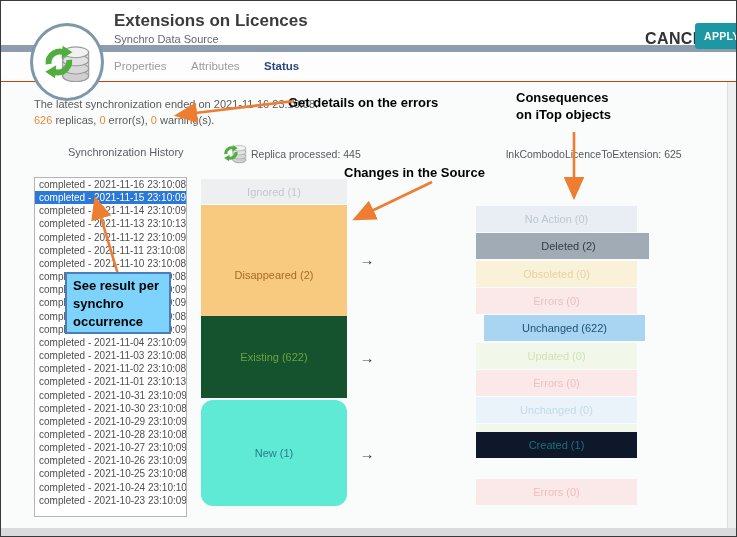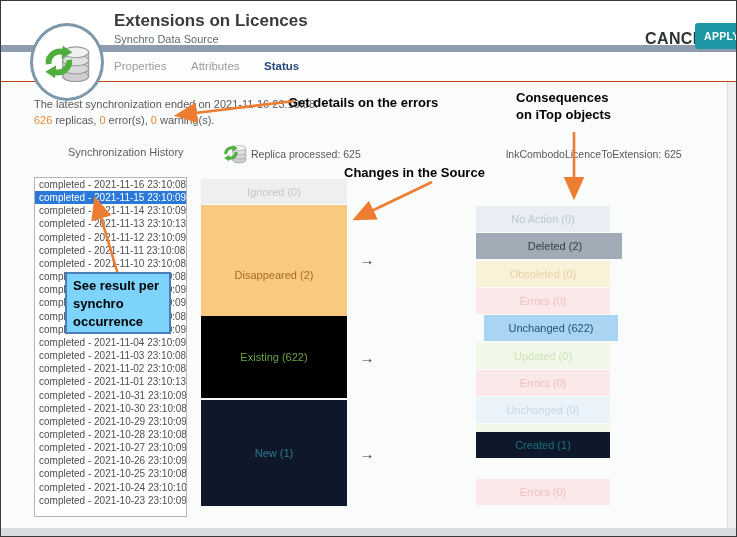--- a/index.html
+++ b/index.html
@@ -36,21 +36,21 @@
   
   .hist-list{position:absolute;left:33px;top:176px;width:153px;height:340px;background:#fff;
        border:1px solid #b5b5b5;box-sizing:border-box;overflow:hidden;}
   .hist-row{height:13.16px;line-height:13.3px;font-size:10px;color:#4e4e4e;
        padding-left:4px;white-space:nowrap;cursor:pointer;}
   .hist-row.selected{background:#2a78d7;color:#fff;}
   
   .block{position:absolute;left:200px;width:146px;display:flex;align-items:center;
        justify-content:center;font-size:11px;}
   
-  .trow{position:absolute;left:475px;width:134px;height:26px;display:flex;align-items:center;
+  .trow{position:absolute;left:475px;width:161px;height:26px;display:flex;align-items:center;
        justify-content:center;font-size:11px;}
   .flow-arrow{position:absolute;left:356px;width:20px;text-align:center;font-size:15px;
        color:#34414e;}
   
   .ann{position:absolute;font-size:13px;font-weight:bold;color:#000;line-height:17px;}
   .ann-box{position:absolute;left:64px;top:271px;width:106px;height:62px;background:#7dd3fc;
        border:2px solid #4a7ebb;box-sizing:border-box;padding:3px 6px;font-size:13px;
        font-weight:bold;color:#000;line-height:18px;z-index:6;}
   .arrows{position:absolute;left:0;top:0;z-index:5;pointer-events:none;}
 </style>
@@ -110,21 +110,21 @@
         <ellipse cx="32" cy="15" rx="12" ry="5" fill="#f1f1f1"></ellipse>
       </g>
       <g fill="none" stroke="#4fae3d" stroke-width="5.5">
         <path d="M7 26 A 10.5 10.5 0 0 1 23 16"></path>
         <path d="M26 22 A 10.5 10.5 0 0 1 10 32"></path>
       </g>
       <path d="M20 9 L29 15 L19 21 Z" fill="#4fae3d"></path>
       <path d="M13 39 L4 33 L14 27 Z" fill="#4fae3d"></path>
     </svg>
   </div>
-  <div class="replica-label">Replica processed: 625</div>
+  <div class="replica-label">Replica processed: 445</div>
   <div class="link-label">lnkCombodoLicenceToExtension: 625</div>
 
   <div class="hist-list" id="history-list">
       <div class="hist-row">completed - 2021-11-16 23:10:08</div>
       <div class="hist-row selected">completed - 2021-11-15 23:10:09</div>
       <div class="hist-row">completed - 2021-11-14 23:10:09</div>
       <div class="hist-row">completed - 2021-11-13 23:10:13</div>
       <div class="hist-row">completed - 2021-11-12 23:10:09</div>
       <div class="hist-row">completed - 2021-11-11 23:10:08</div>
       <div class="hist-row">completed - 2021-11-10 23:10:08</div>
@@ -142,24 +142,24 @@
       <div class="hist-row">completed - 2021-10-29 23:10:09</div>
       <div class="hist-row">completed - 2021-10-28 23:10:08</div>
       <div class="hist-row">completed - 2021-10-27 23:10:09</div>
       <div class="hist-row">completed - 2021-10-26 23:10:09</div>
       <div class="hist-row">completed - 2021-10-25 23:10:08</div>
       <div class="hist-row">completed - 2021-10-24 23:10:10</div>
       <div class="hist-row">completed - 2021-10-23 23:10:09</div>
     </div>
 
   <div id="source-blocks">
-      <div class="block" style="top: 178px; height: 25px; background: rgb(237, 239, 240); color: rgb(195, 199, 203);">Ignored (0)</div>
+      <div class="block" style="top: 178px; height: 25px; background: rgb(237, 239, 240); color: rgb(195, 199, 203);">Ignored (1)</div>
       <div class="block" style="top: 204px; height: 140px; background: rgb(247, 202, 128); color: rgb(169, 106, 37);">Disappeared (2)</div>
-      <div class="block" style="top: 315px; height: 82px; background: #000000; color: rgb(105, 164, 65);">Existing (622)</div>
-      <div class="block" style="top: 399px; height: 106px; background: #0f172a; color: rgb(43, 124, 141);">New (1)</div>
+      <div class="block" style="top: 315px; height: 82px; background: #14532d; color: rgb(105, 164, 65);">Existing (622)</div>
+      <div class="block" style="top: 399px; height: 106px; background: #5eead4; color: rgb(43, 124, 141); border-radius: 12px;">New (1)</div>
     </div>
   <div id="flow-arrows">
       <div class="flow-arrow" style="top: 250px;">→</div>
       <div class="flow-arrow" style="top: 348px;">→</div>
       <div class="flow-arrow" style="top: 444px;">→</div>
     </div>
   <div id="target-rows">
       <div class="trow" style="top: 205px; background: rgb(233, 238, 244); color: rgb(189, 199, 210);">No Action (0)</div>
       <div class="trow" style="top: 232.3px; background: rgb(160, 171, 181); color: rgb(51, 61, 71); padding-left: 12px;">Deleted (2)</div>
       <div class="trow" style="top: 259.6px; background: rgb(250, 241, 217); color: rgb(230, 211, 163);">Obsoleted (0)</div>

